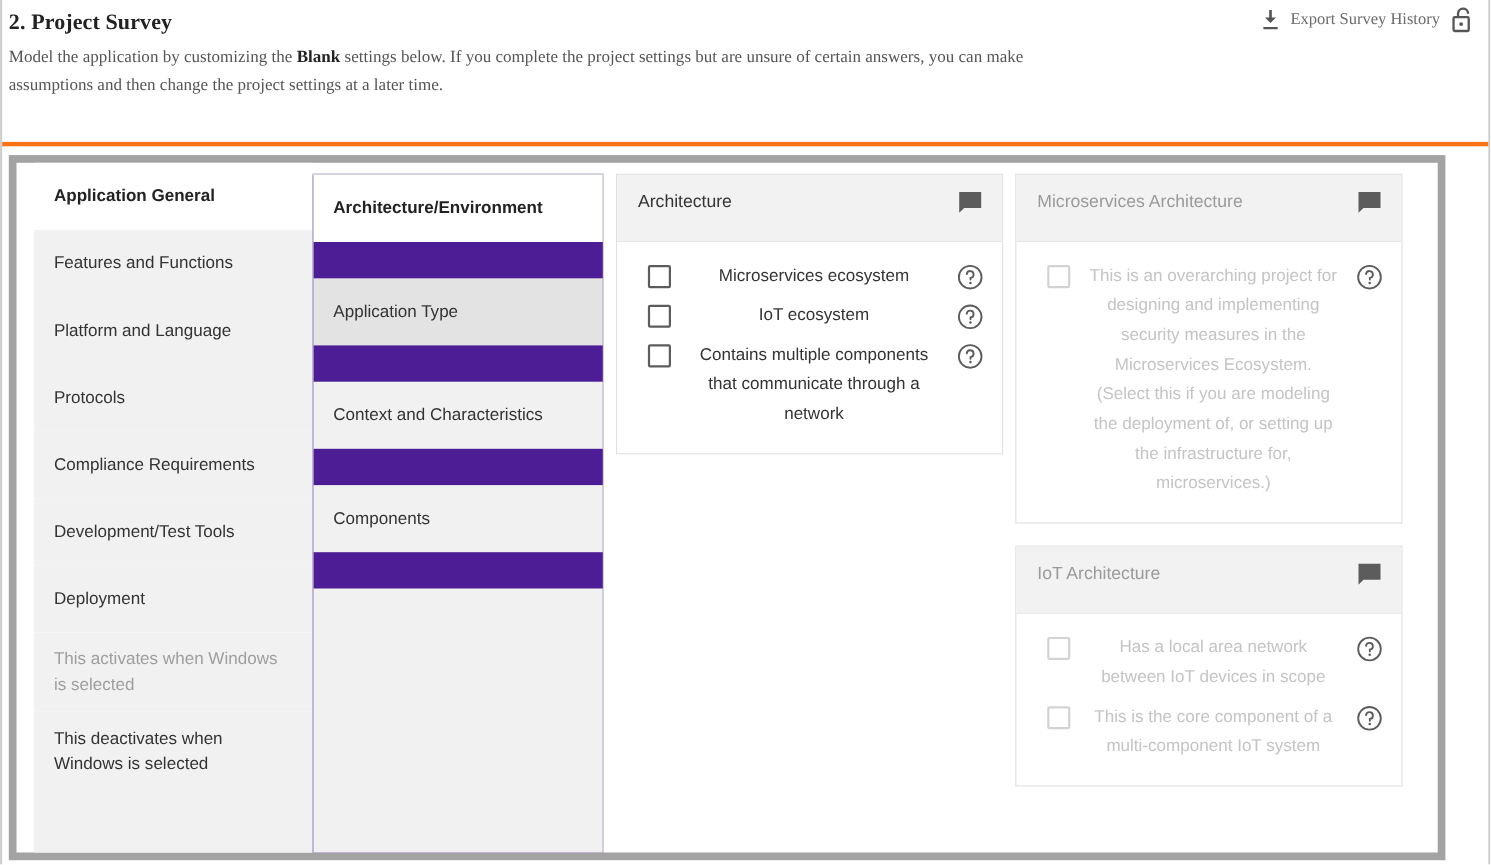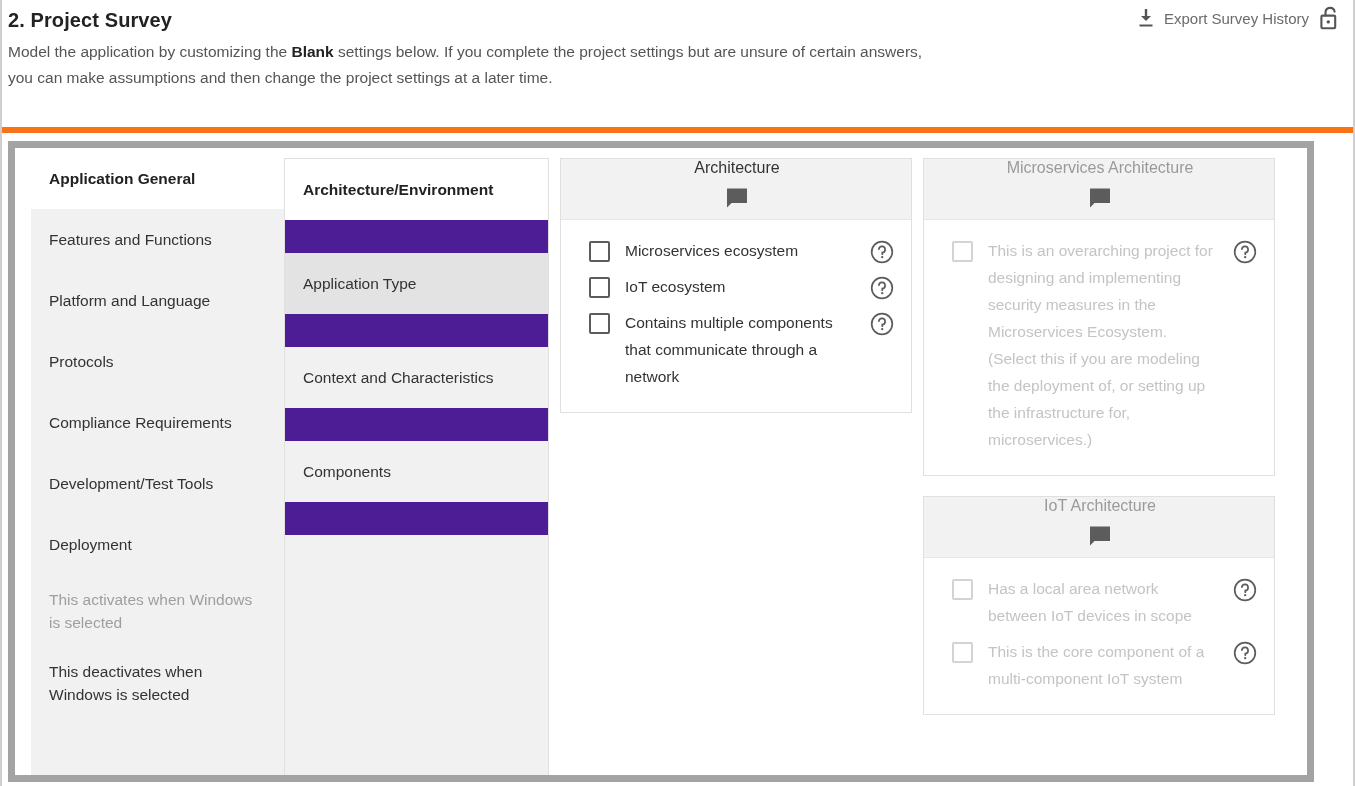--- a/index.html
+++ b/index.html
@@ -18,22 +18,23 @@
     border-left: 2px solid #cfcfcf;
     border-right: 2px solid #cfcfcf;
     background: #fff;
   }
 
   
   .header {
     position: absolute;
     left: 0; top: 0; right: 0;
     height: 133px;
-    border-bottom: 6px solid #f97316;
+    border-bottom: 4px solid #f97316;
     padding: 4px 14px 0 6px;
+    font-family: Liberation Serif, serif;
   }
   .header-title {
     font-size: 20px;
     font-weight: bold;
     color: #222;
     margin: 0;
     line-height: 32px;
     letter-spacing: 0.1px;
   }
   .header-desc {
@@ -163,30 +164,29 @@
     margin-bottom: 20px;
   }
   .card-head {
     background: #f2f2f2;
     height: 61px;
     display: flex;
     align-items: center;
     justify-content: space-between;
     padding: 0 17px 10px 19px;
     border-bottom: 1px solid #e6e6e6;
-    flex-direction: column;
   }
   .card-title {
     font-size: 16px;
     color: #333;
   }
   .card.disabled .card-title { color: #9a9a9a; }
   .comment-icon { width: 24px; height: 22px; display: block; cursor: pointer; }
 
-  .card-body { padding: 14px 14px 16px 14px; }
+  .card-body { padding: 14px 14px 16px 14px; text-align: center; }
 
   .check-row {
     display: flex;
     align-items: flex-start;
     gap: 15px;
     padding: 6px 3px 6px 14px;
     min-height: 34px;
   }
   .cb {
     width: 21px; height: 21px;

